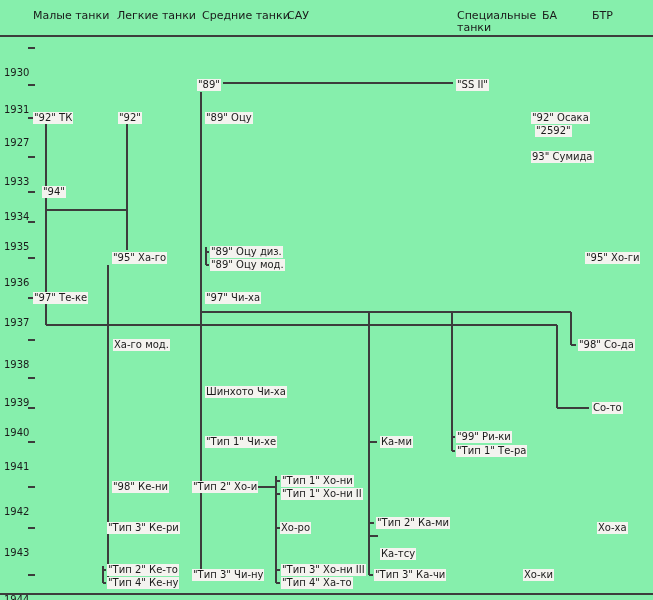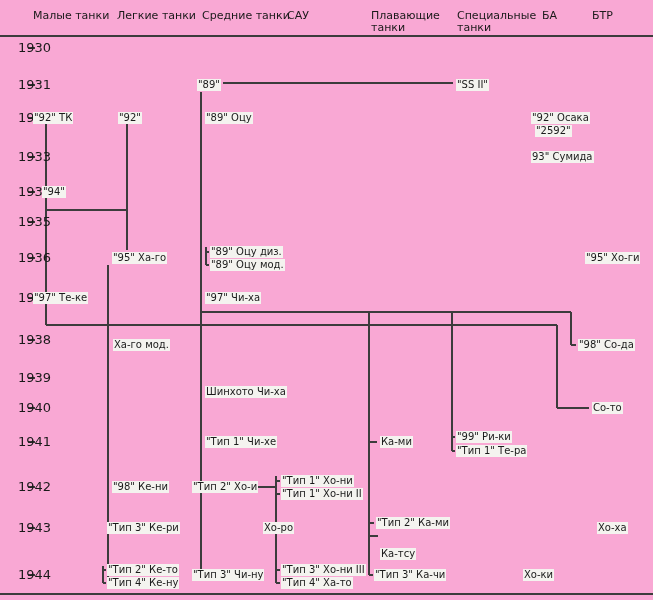--- a/index.html
+++ b/index.html
@@ -1,29 +1,29 @@
 <!DOCTYPE html>
 <html><head>
 <meta charset="utf-8">
 <title>Diagram</title>
 <style>
   html,body{margin:0;padding:0;background:#d8d6d0;}
   .page{
-    position:relative;width:653px;height:600px;background:#f9a8d4;
+    position:relative;width:653px;height:600px;background:#86efac;
     font-family:"DejaVu Sans", "Liberation Sans", sans-serif;color:#1a1a1a;
     overflow:hidden;margin:0 auto;
   }
   svg.lines{position:absolute;left:0;top:0;z-index:1;}
   svg.lines line{stroke:#3c3c3c;stroke-width:1.1;shape-rendering:crispEdges;}
   svg.lines line.rule{stroke-width:1.8;}
   .hdr{
     position:absolute;top:10px;font-size:11px;line-height:12px;z-index:2;
     white-space:normal;
   }
-  .yr{position:absolute;left:18px;font-size:13px;line-height:12px;z-index:2;}
+  .yr{position:absolute;left:4px;font-size:10px;line-height:12px;z-index:2;margin-top:25px;}
   .node{
     position:absolute;font-size:10px;line-height:12px;z-index:3;
     background:#f4f3ef;padding:0 1px;white-space:nowrap;
   }
 </style>
 </head>
 <body>
 
 <div class="page">
 
@@ -99,21 +99,20 @@
       <line x1="103" y1="566" x2="103" y2="583"></line>
       <line x1="103" y1="570" x2="106" y2="570"></line>
       <line x1="103" y1="583" x2="106" y2="583"></line>
     </g>
   </svg>
 
   <div class="hdr" style="left:33px">Малые танки</div>
   <div class="hdr" style="left:117px">Легкие танки</div>
   <div class="hdr" style="left:202px">Средние танки</div>
   <div class="hdr" style="left:287px">САУ</div>
-  <div class="hdr" style="left:371px;width:70px">Плавающие танки</div>
   <div class="hdr" style="left:457px;width:74px">Специальные танки</div>
   <div class="hdr" style="left:542px">БА</div>
   <div class="hdr" style="left:592px">БТР</div>
 
   <div class="yr" style="top:42px">1930</div>
   <div class="yr" style="top:79px">1931</div>
   <div class="yr" style="top:112px">1927</div>
   <div class="yr" style="top:151px">1933</div>
   <div class="yr" style="top:186px">1934</div>
   <div class="yr" style="top:216px">1935</div>
@@ -148,21 +147,21 @@
   <div class="node" style="left:592px;top:402px">Со-то</div>
   <div class="node" style="left:205px;top:436px">"Тип 1" Чи-хе</div>
   <div class="node" style="left:380px;top:436px">Ка-ми</div>
   <div class="node" style="left:456px;top:431px">"99" Ри-ки</div>
   <div class="node" style="left:456px;top:445px">"Тип 1" Те-ра</div>
   <div class="node" style="left:112px;top:481px">"98" Ке-ни</div>
   <div class="node" style="left:192px;top:481px">"Тип 2" Хо-и</div>
   <div class="node" style="left:281px;top:475px">"Тип 1" Хо-ни</div>
   <div class="node" style="left:281px;top:488px">"Тип 1" Хо-ни II</div>
   <div class="node" style="left:107px;top:522px">"Тип 3" Ке-ри</div>
-  <div class="node" style="left:263px;top:522px">Хо-ро</div>
+  <div class="node" style="left:280px;top:522px">Хо-ро</div>
   <div class="node" style="left:376px;top:517px">"Тип 2" Ка-ми</div>
   <div class="node" style="left:380px;top:548px">Ка-тсу</div>
   <div class="node" style="left:597px;top:522px">Хо-ха</div>
   <div class="node" style="left:107px;top:564px">"Тип 2" Ке-то</div>
   <div class="node" style="left:107px;top:577px">"Тип 4" Ке-ну</div>
   <div class="node" style="left:192px;top:569px">"Тип 3" Чи-ну</div>
   <div class="node" style="left:281px;top:564px">"Тип 3" Хо-ни III</div>
   <div class="node" style="left:281px;top:577px">"Тип 4" Ха-то</div>
   <div class="node" style="left:374px;top:569px">"Тип 3" Ка-чи</div>
   <div class="node" style="left:523px;top:569px">Хо-ки</div>

